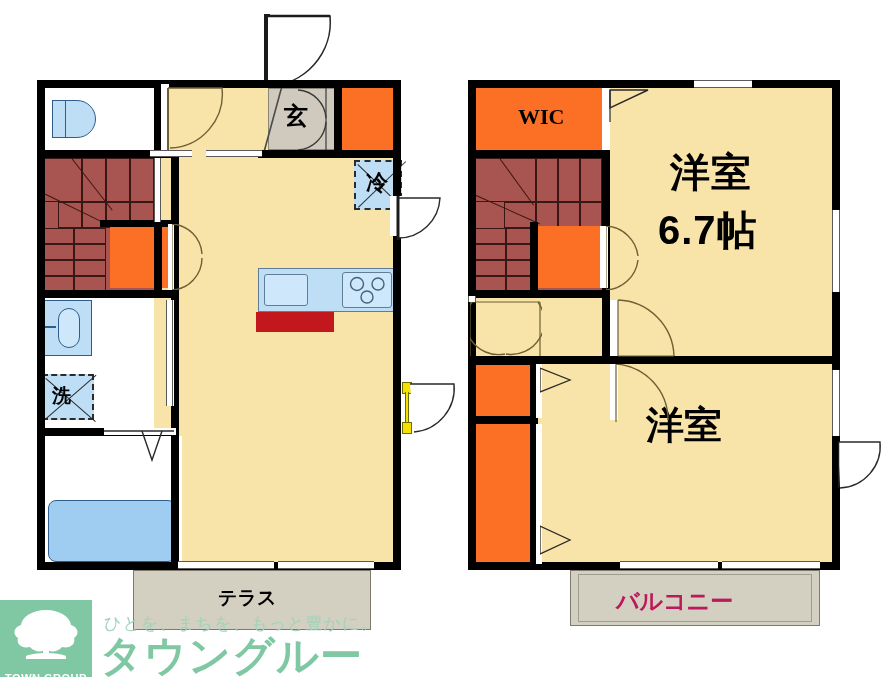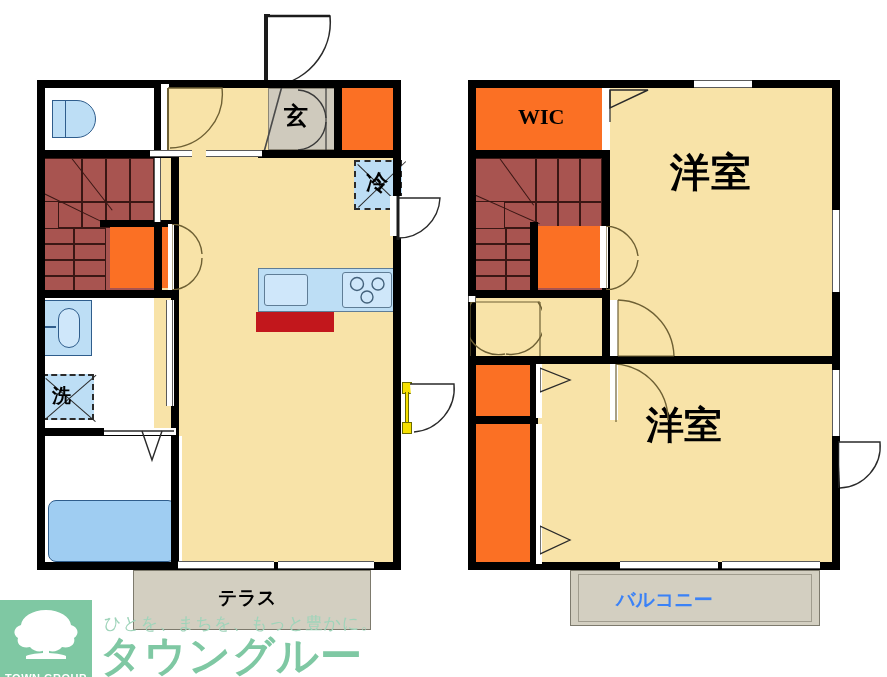--- a/index.html
+++ b/index.html
@@ -53,21 +53,21 @@
     color: #000;
     font-weight: bold;
     white-space: nowrap;
     line-height: 1.0;
   }
   .lbl-room   { font-size: 40px; letter-spacing: 1px; }
   .lbl-room2  { font-size: 38px; }
   .lbl-small  { font-size: 21px; }
   .lbl-wic    { font-size: 22px; font-family:"Liberation Serif", serif; font-weight:bold; }
   .lbl-terrace{ font-size: 19px; color:#000; }
-  .lbl-balcony{ font-size: 19px; color:#3b82f6; }
+  .lbl-balcony{ font-size: 23px; color:#be185d; }
 
   
   .window {
     position: absolute;
     background: #ffffff;
     border-top: 1.5px solid #5a5a5a;
     border-bottom: 1.5px solid #5a5a5a;
   }
   .window-v {
     position: absolute;
@@ -286,20 +286,21 @@
       <span class="stair-line" style="left:26px; top:0px; width:58px; transform:rotate(54deg);"></span>
       <span class="stair-line" style="left:0px; top:36px; width:72px; transform:rotate(24deg);"></span>
     </div>
 
     <div class="b fl-closet" style="left:88px; top:226px; width:62px; height:62px;"></div>
 
     <div class="b fl-closet" style="left:24px; top:364px; width:62px; height:54px;"></div>
     <div class="b fl-closet" style="left:24px; top:424px; width:62px; height:140px;"></div>
 
     <div class="lbl lbl-room" style="left:220px; top:152px;">洋室</div>
+    <div class="lbl lbl-room" style="left:208px; top:210px;">6.7帖</div>
 
     <div class="lbl lbl-room2" style="left:196px; top:406px;">洋室</div>
 
     <div class="b wall" style="left:18px; top:80px; width:372px; height:8px;"></div>
     <div class="b wall" style="left:18px; top:80px; width:8px; height:490px;"></div>
     <div class="b wall" style="left:382px; top:80px; width:8px; height:490px;"></div>
     <div class="b wall" style="left:18px; top:562px; width:372px; height:8px;"></div>
 
     <div class="b wall" style="left:18px; top:150px; width:140px; height:8px;"></div>
     <div class="b wall" style="left:18px; top:290px; width:140px; height:8px;"></div>

